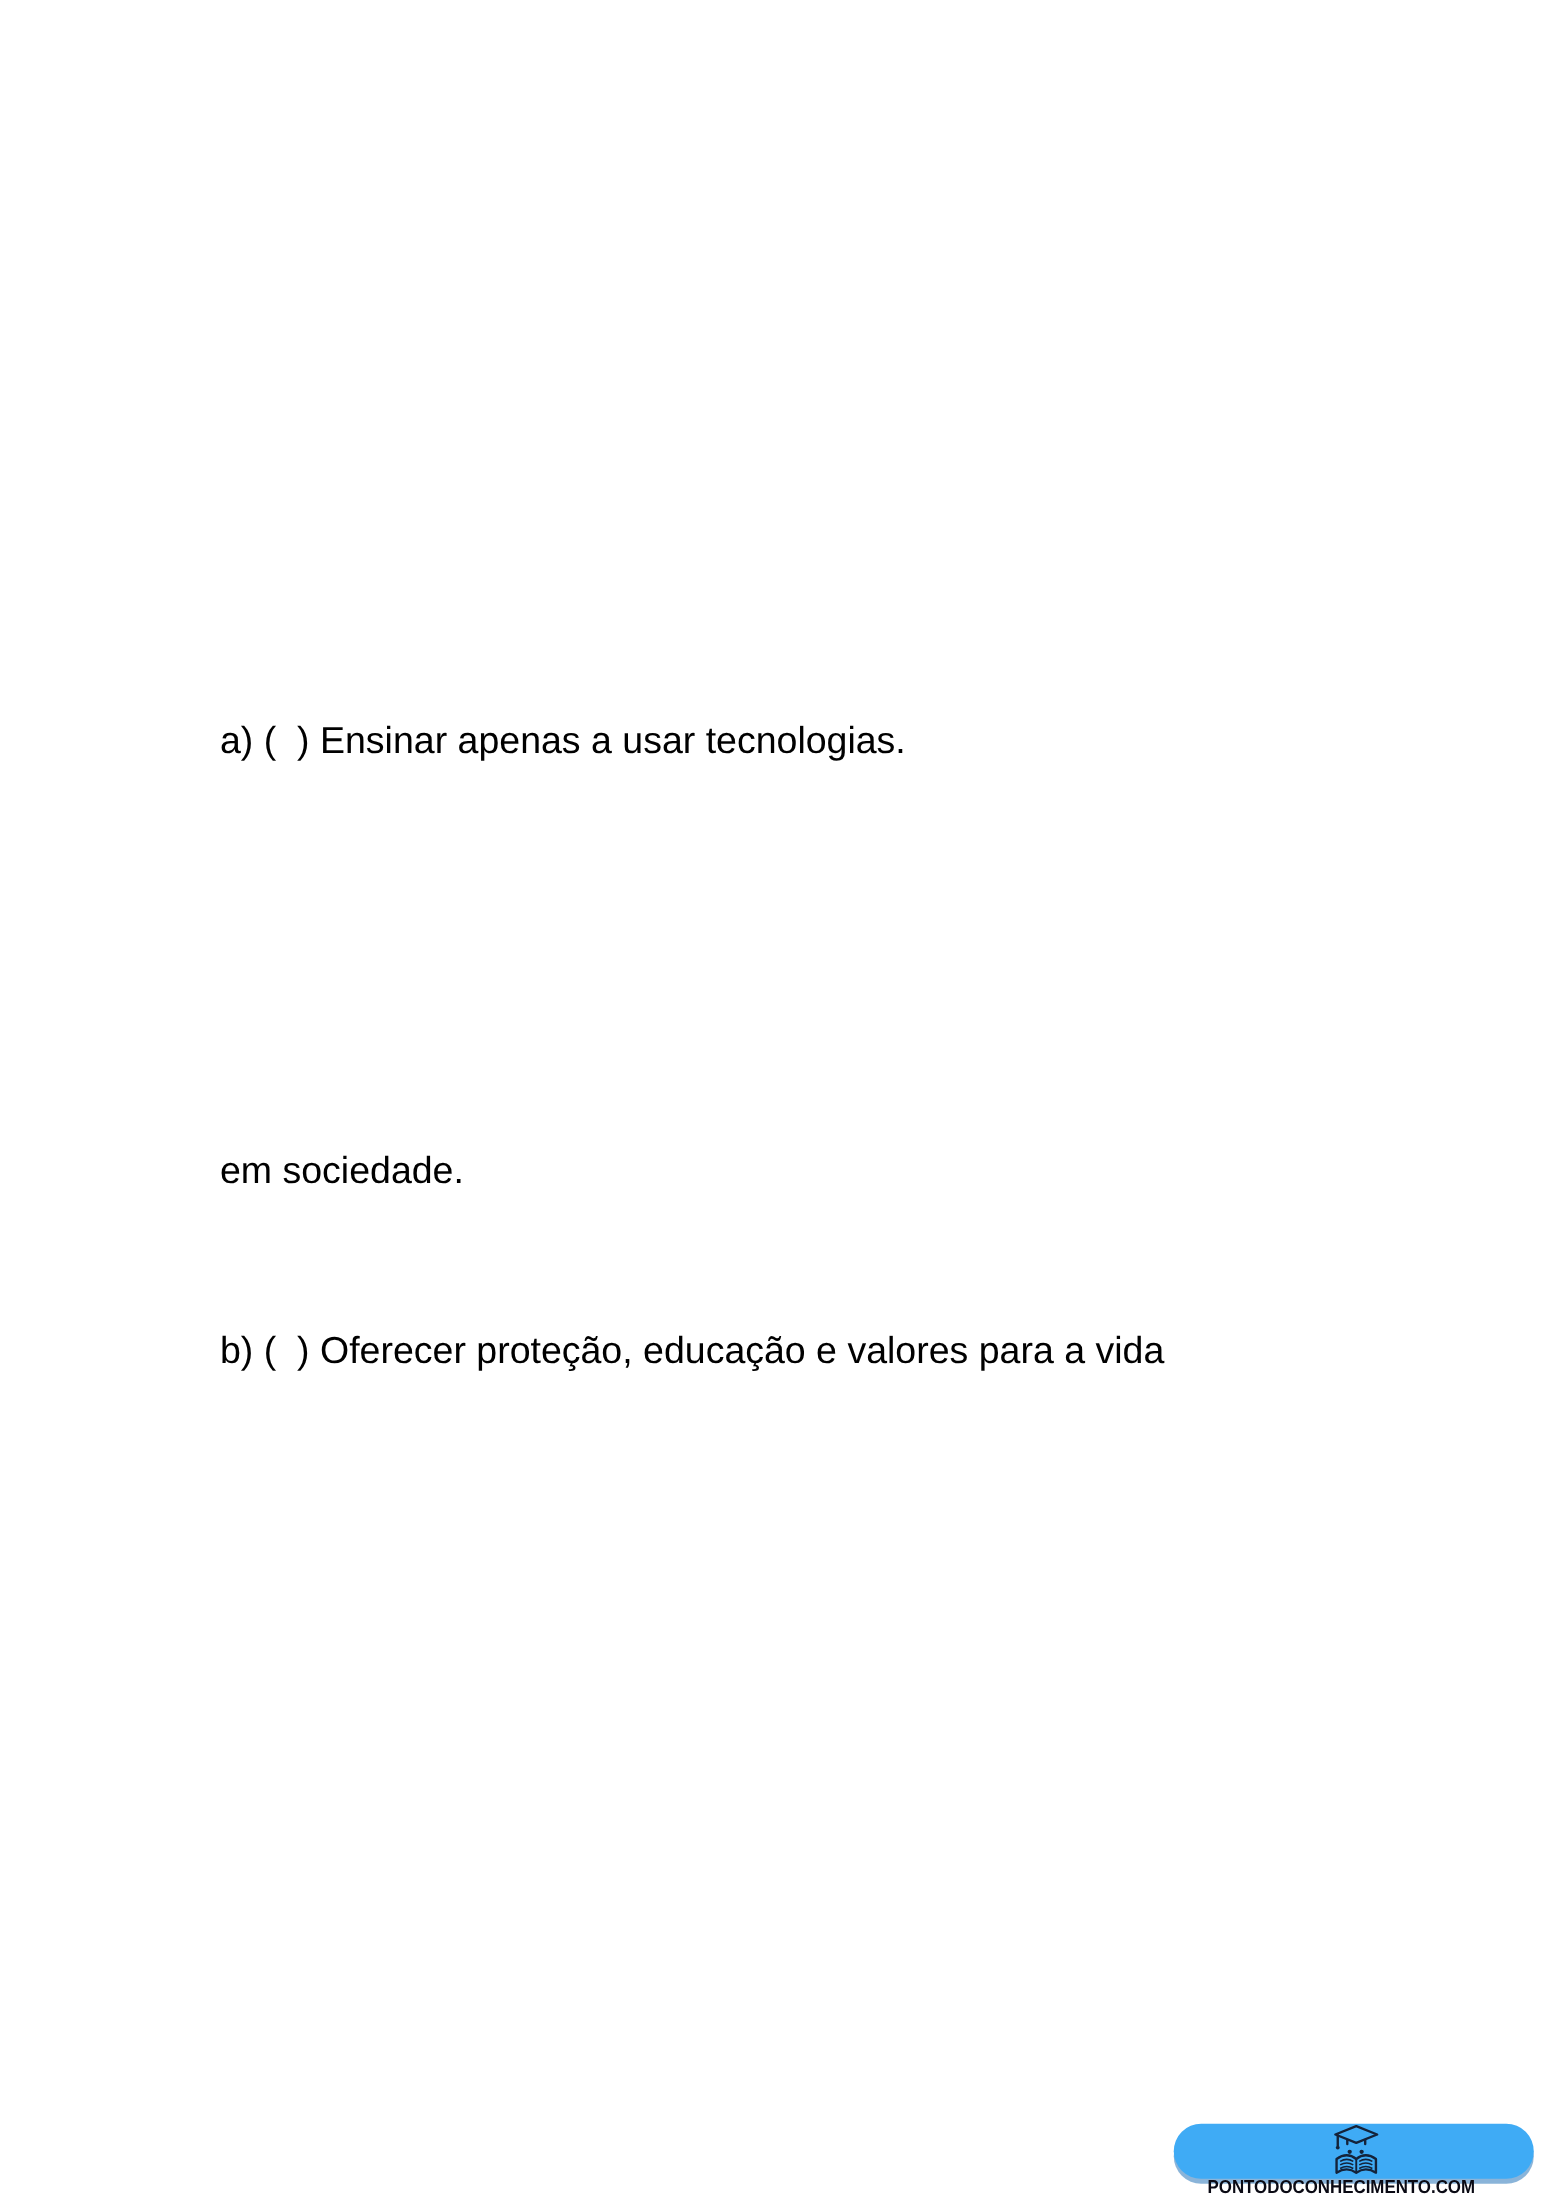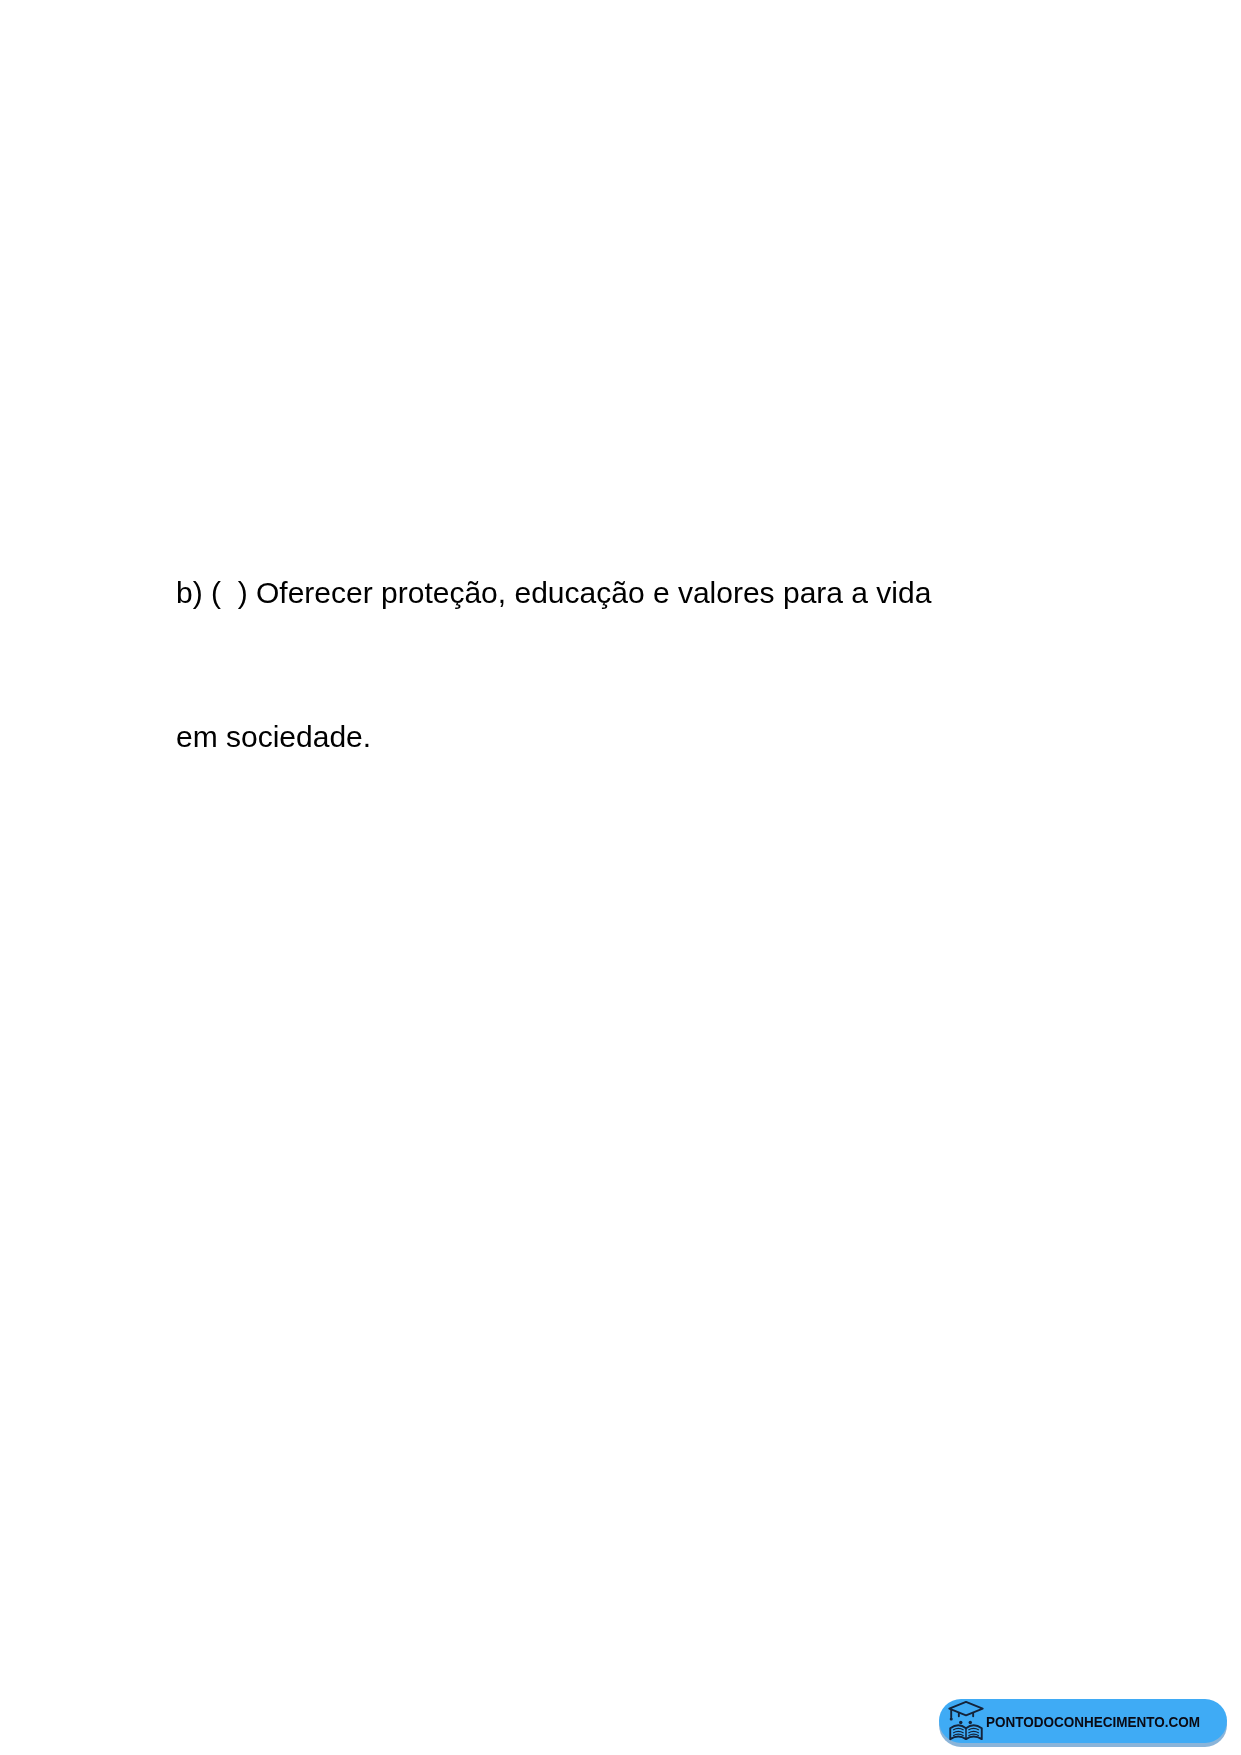--- a/index.html
+++ b/index.html
@@ -31,20 +31,21 @@
     width: 288px;
     height: 44px;
     box-sizing: border-box;
     background: #3fabf5;
     border-radius: 22px;
     display: flex;
     align-items: center;
     padding: 0 4px 0 7px;
     box-shadow: 0 4px 0 rgba(41, 118, 185, 0.55);
     cursor: pointer;
+    flex-direction: column;
   }
   .badge-icon {
     width: 40px;
     height: 42px;
     flex: 0 0 auto;
     display: flex;
     align-items: center;
     justify-content: center;
   }
   .badge-label {
@@ -59,22 +60,25 @@
   }
 </style>
 </head>
 <body>
 
 <div class="content">
 
 
   <div class="options">
     <div class="option">
+      <div>a) (  ) Ensinar apenas a usar tecnologias.</div>
+    </div>
+    <div class="option">
+      <div>em sociedade.</div>
       <div>b) (  ) Oferecer proteção, educação e valores para a vida</div>
-      <div>em sociedade.</div>
     </div>
     
     
   </div>
 
   
 
   
 
 </div>

